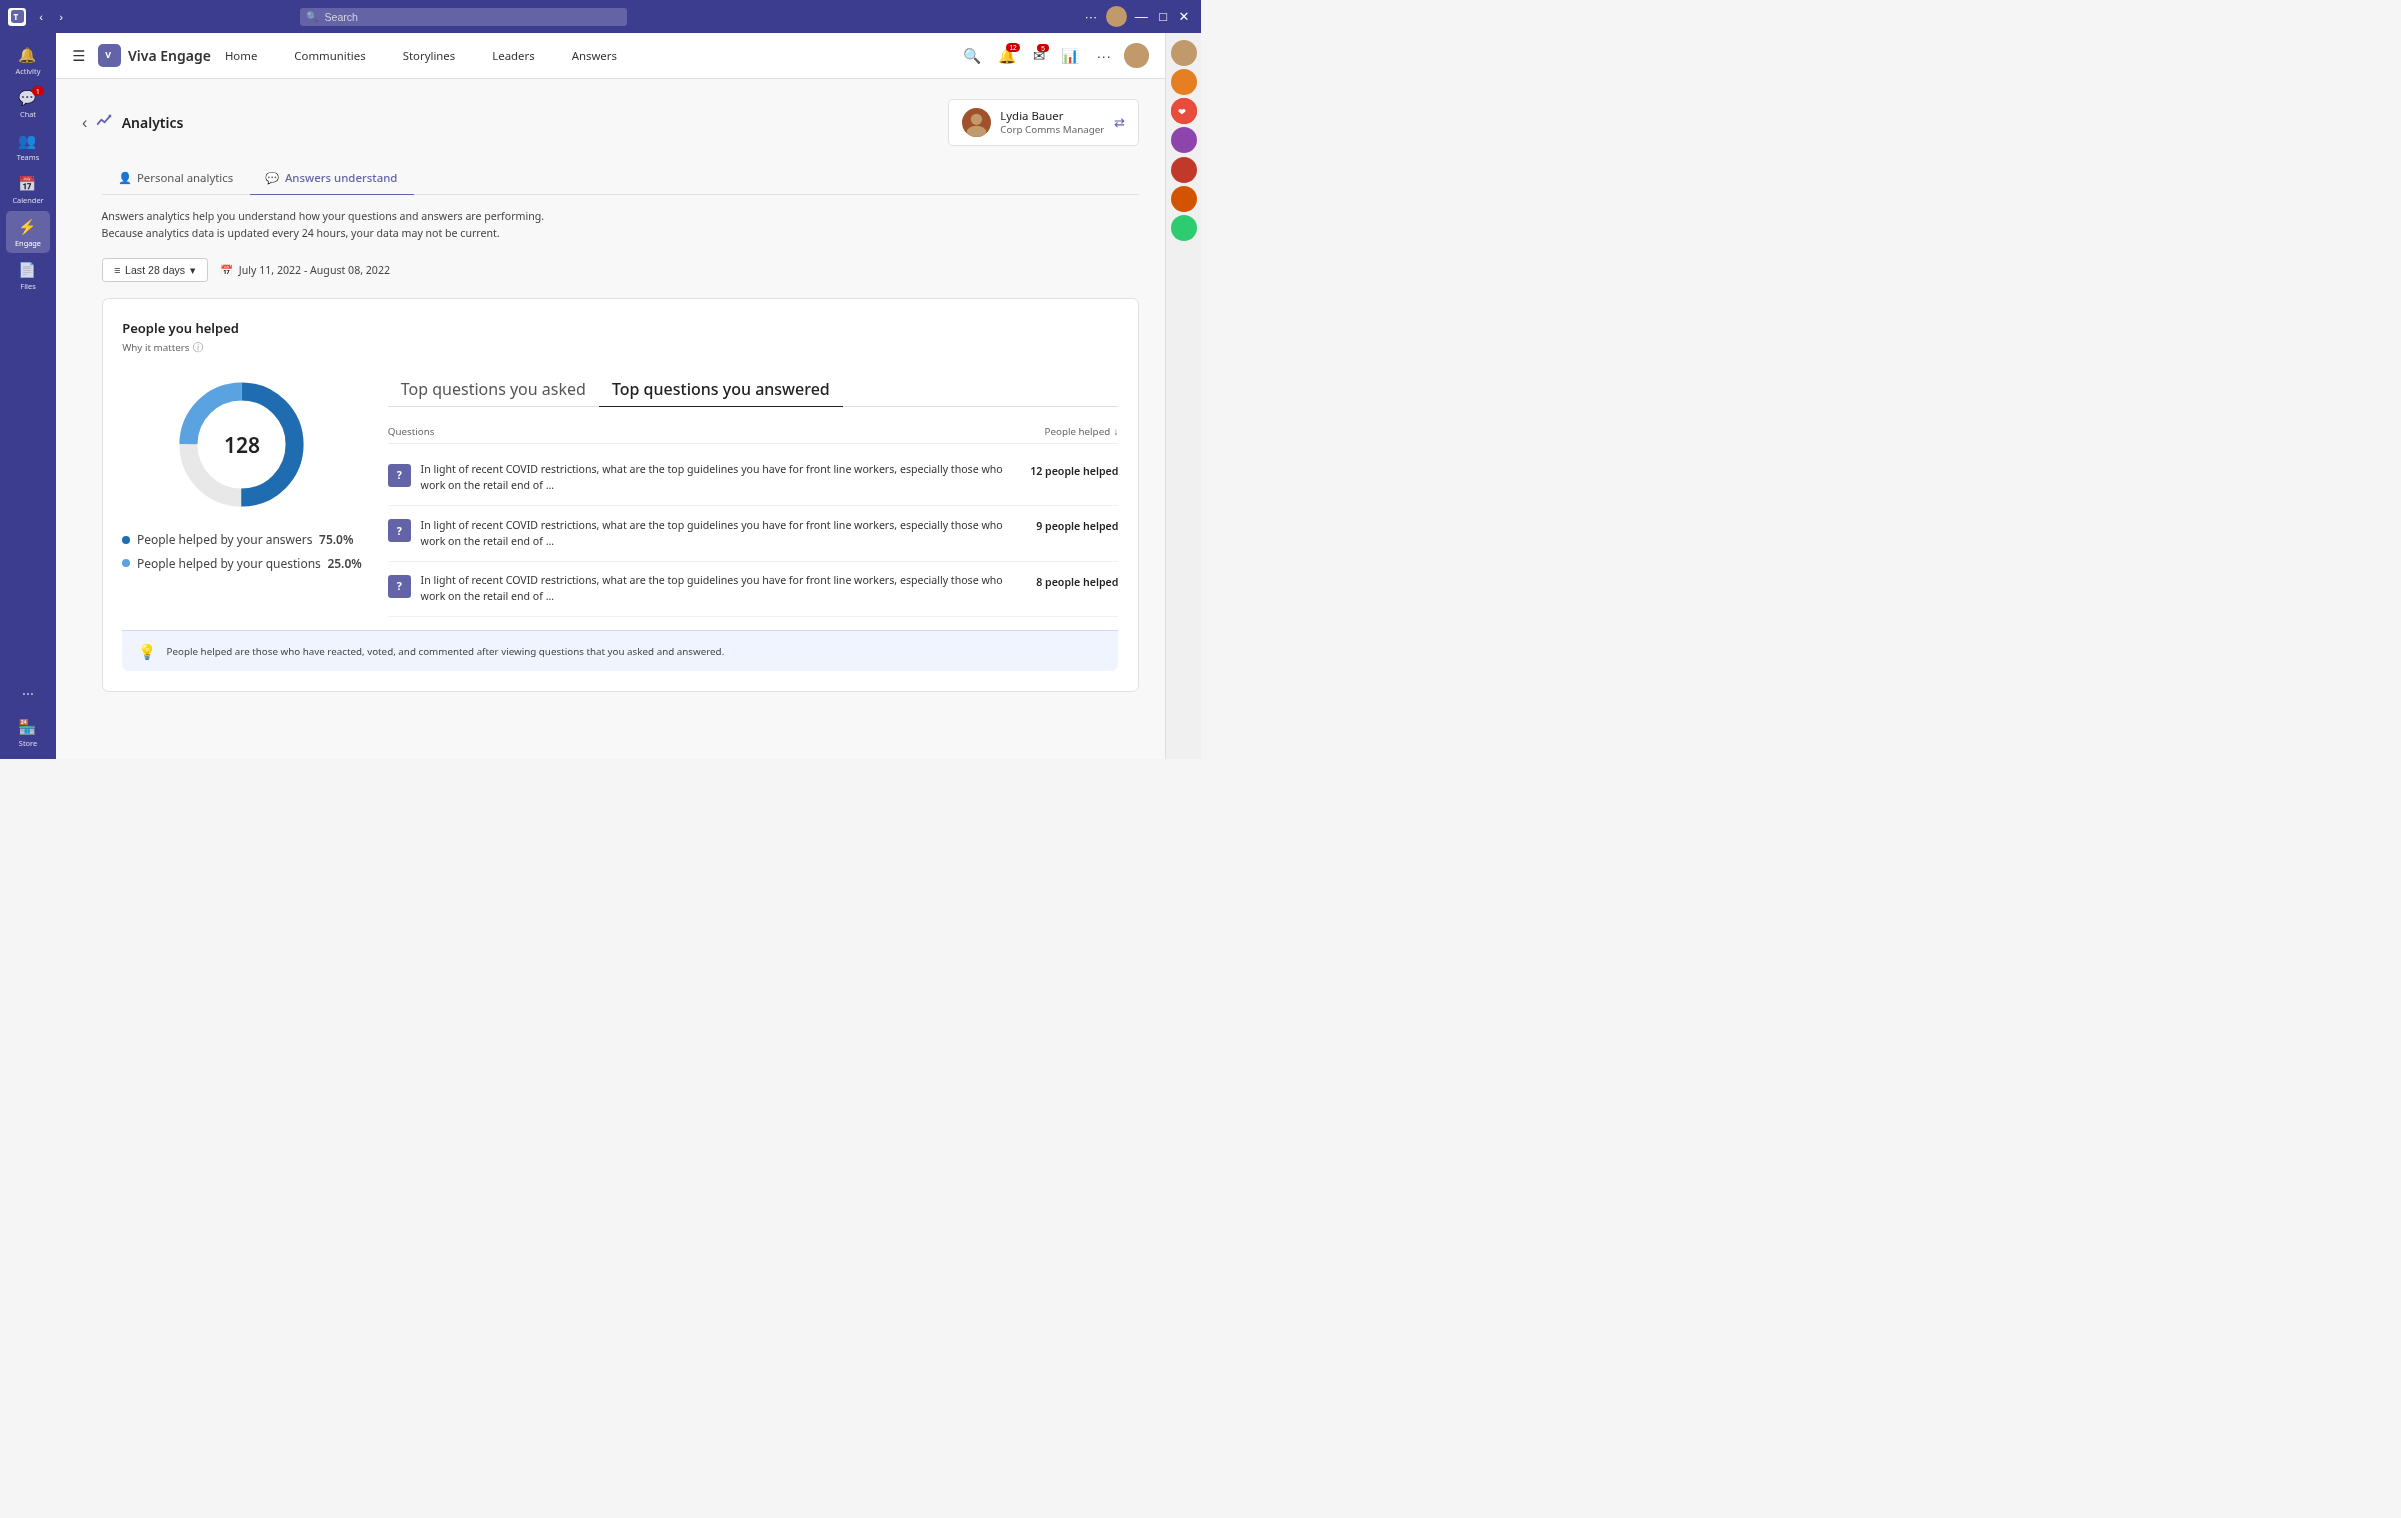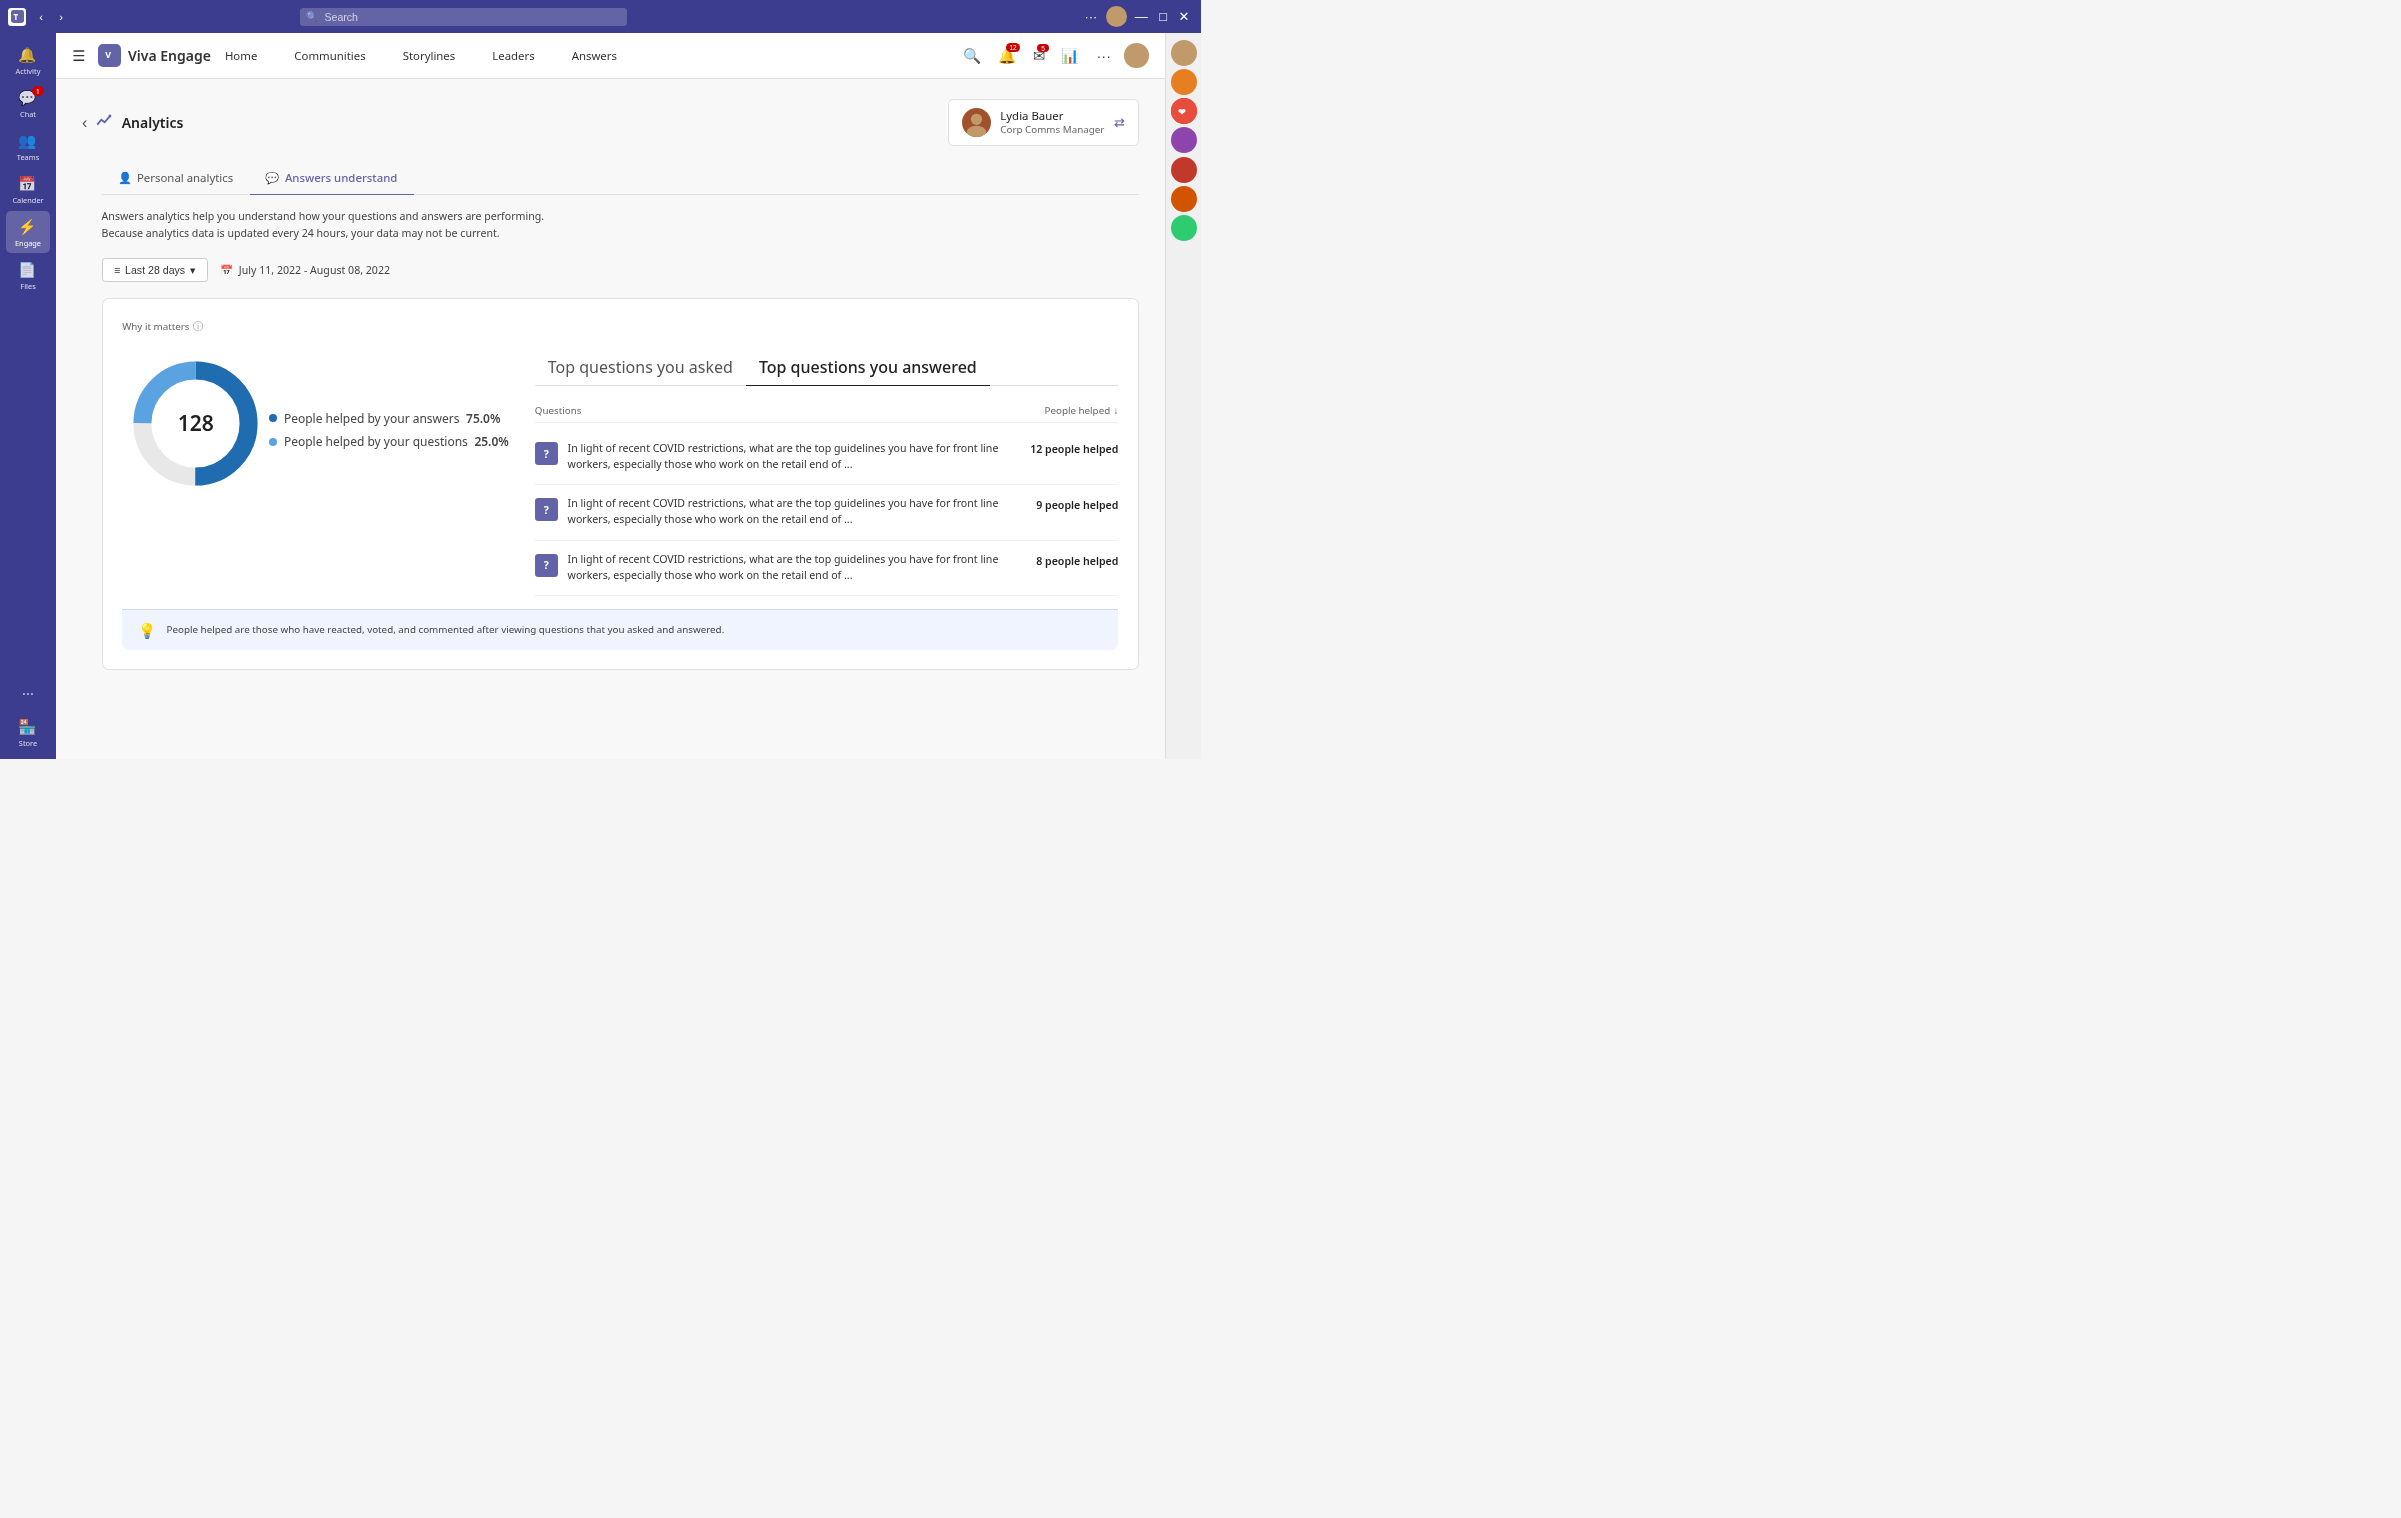--- a/index.html
+++ b/index.html
@@ -109,21 +109,21 @@
 
     
     .main-card { background: white; border: 0.8px solid #e0e0e0; border-radius: 6.5px; margin: 0 0 0 19.6px; padding: 19.6px; }
     .card-title { font-size: 13px; font-weight: 600; color: #222; margin-bottom: 3.3px; }
     .card-subtitle { font-size: 9.8px; color: #666; display: flex; align-items: center; gap: 3.3px; margin-bottom: 16.3px; }
 
     
     .chart-table-row { display: flex; gap: 26px; align-items: flex-start; }
 
     
-    .donut-wrap { display: flex; flex-direction: row; align-items: center; min-width: 180px; }
+    .donut-wrap { display: flex; flex-direction: column; align-items: center; min-width: 180px; }
     .donut-chart { position: relative; width: 147px; height: 147px; margin-bottom: 13px; }
     .donut-chart svg { width: 147px; height: 147px; }
     .donut-center { position: absolute; top: 50%; left: 50%; transform: translate(-50%, -50%); font-size: 21px; font-weight: 600; color: #222; }
     .donut-legend { display: flex; flex-direction: column; gap: 6.5px; }
     .legend-item { display: flex; align-items: center; gap: 6.5px; font-size: 12px; color: #444; }
     .legend-dot { width: 8.2px; height: 8.2px; border-radius: 50%; }
     .legend-pct { font-weight: 600; }
 
     
     .table-area { flex: 1; }
@@ -297,20 +297,21 @@
           <span>Last 28 days</span>
           <span>▾</span>
         </button>
         <div class="date-range">
           <span>📅</span>
           <span>July 11, 2022 - August 08, 2022</span>
         </div>
       </div>
 
       <div class="main-card">
+        <div class="card-title">People you helped</div>
         <div class="card-subtitle">
           <span>Why it matters</span>
           <span style="color:#999; font-size:10.6px;">ⓘ</span>
         </div>
 
         <div class="chart-table-row">
 
           <div class="donut-wrap">
             <div class="donut-chart">
               <svg width="147" height="147" viewBox="0 0 180 180">

